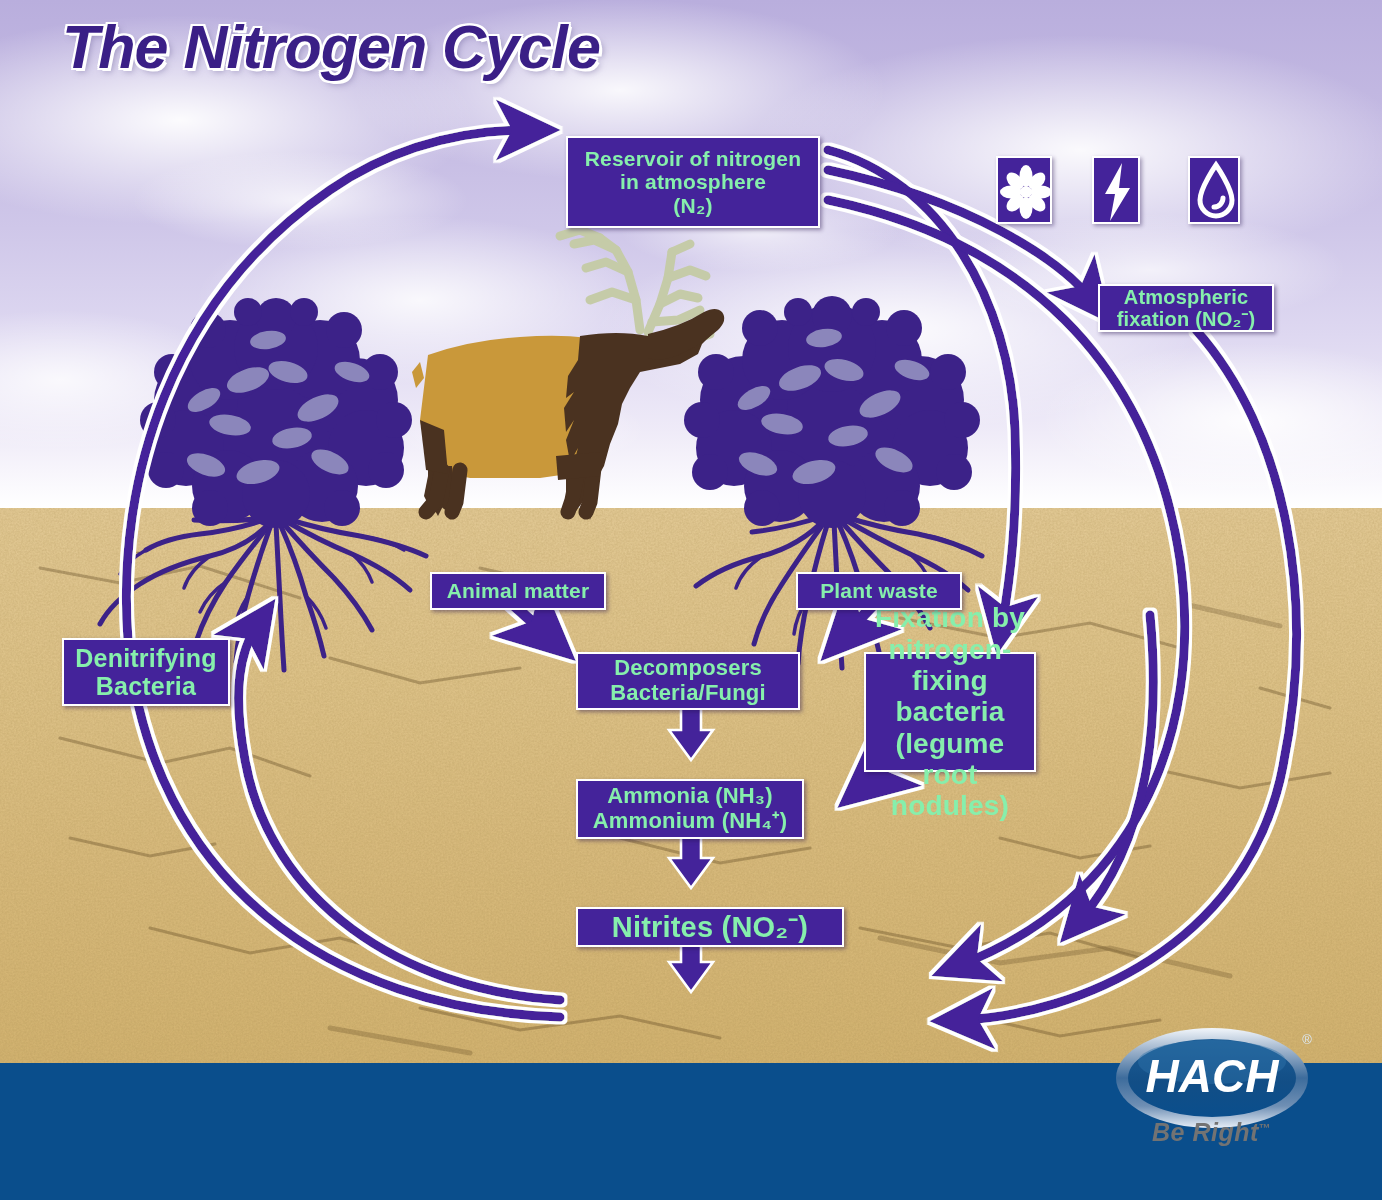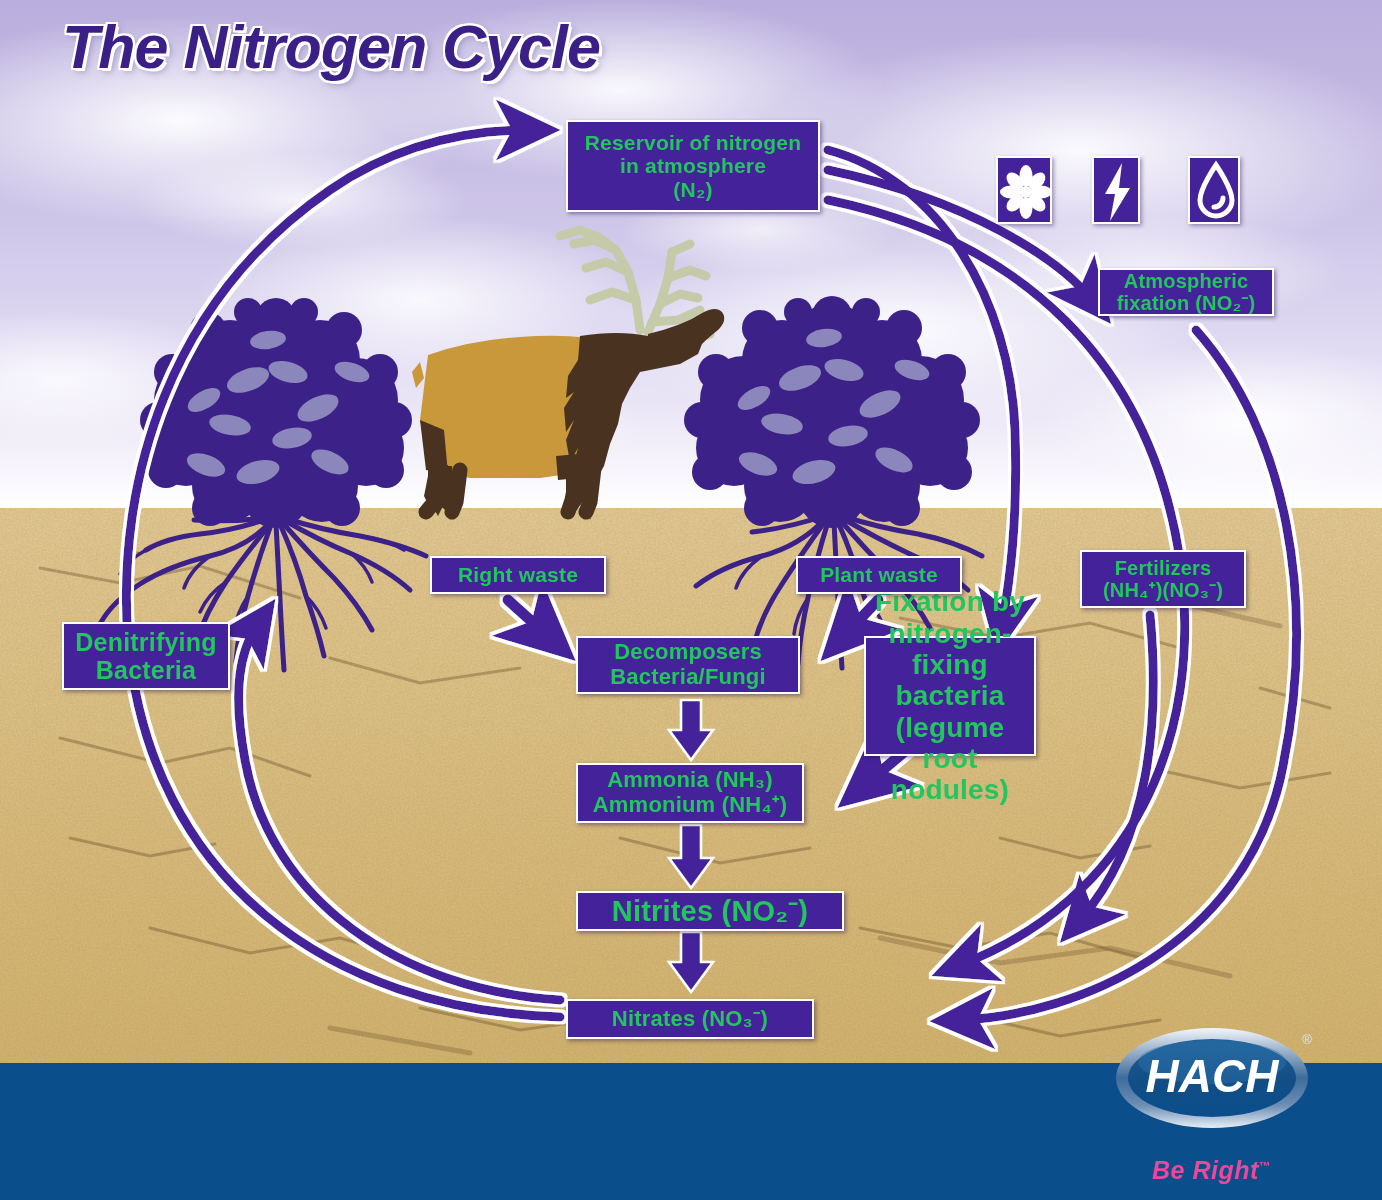--- a/index.html
+++ b/index.html
@@ -71,45 +71,46 @@
   }
 
   
   .layer{position:absolute;left:0;top:0;width:1382px;height:1200px;}
 
   
   .lbl{
     position:absolute;
     background:#44239a;
     border:2px solid #ffffff;
-    color:#22c55e;
+    color:#86efac;
     font-weight:bold;
     text-align:center;
     line-height:1.12;
     box-sizing:border-box;
     box-shadow:2px 2px 4px rgba(40,20,80,.45);
     letter-spacing:.2px;
     display:flex;align-items:center;justify-content:center;
     white-space:pre-line;
+    margin-top:16px;
   }
 
   
   .iconbox{
     position:absolute;
     background:#44239a;
     border:2px solid #ffffff;
     box-sizing:border-box;
     box-shadow:2px 2px 4px rgba(40,20,80,.4);
   }
 
   
   .hach-wrap{position:absolute;left:1112px;top:1022px;width:210px;height:150px;}
   .beright{
-    position:absolute;left:1152px;top:1156px;
-    color:#ec4899;font-style:italic;font-weight:bold;font-size:25px;
+    position:absolute;left:1152px;top:1118px;
+    color:#737373;font-style:italic;font-weight:bold;font-size:25px;
     letter-spacing:.5px;
   }
   .beright .tm{font-size:12px;vertical-align:super;font-style:normal;}
 </style>
 </head>
 <body>
 
 <div id="stage">
 
   <div class="sky"></div>
@@ -416,42 +417,39 @@
     </svg>
   </div>
 
   <div class="lbl" style="left:566px;top:120px;width:254px;height:92px;font-size:21px;">Reservoir of nitrogen
 in atmosphere
 (N₂)</div>
 
   <div class="lbl" style="left:1098px;top:268px;width:176px;height:48px;font-size:20px;">Atmospheric
 fixation (NO₂⁻)</div>
 
-  <div class="lbl" style="left:1080px;top:550px;width:166px;height:58px;font-size:20px;">Fertilizers
-(NH₄⁺)(NO₃⁻)</div>
 
   <div class="lbl" style="left:864px;top:636px;width:172px;height:120px;font-size:28px;">Fixation by
 nitrogen-fixing
 bacteria
 (legume root
 nodules)</div>
 
-  <div class="lbl" style="left:430px;top:556px;width:176px;height:38px;font-size:21px;">Right waste</div>
+  <div class="lbl" style="left:430px;top:556px;width:176px;height:38px;font-size:21px;">Animal matter</div>
 
   <div class="lbl" style="left:796px;top:556px;width:166px;height:38px;font-size:21px;">Plant waste</div>
 
   <div class="lbl" style="left:576px;top:763px;width:228px;height:60px;font-size:22px;">Ammonia (NH₃)
 Ammonium (NH₄⁺)</div>
 
   <div class="lbl" style="left:576px;top:636px;width:224px;height:58px;font-size:22px;">Decomposers
 Bacteria/Fungi</div>
 
   <div class="lbl" style="left:576px;top:891px;width:268px;height:40px;font-size:29px;">Nitrites (NO₂⁻)</div>
 
-  <div class="lbl" style="left:566px;top:999px;width:248px;height:40px;font-size:22px;">Nitrates (NO₃⁻)</div>
 
   <div class="lbl" style="left:62px;top:622px;width:168px;height:68px;font-size:25px;">Denitrifying
 Bacteria</div>
 
   <div class="hach-wrap">
     <svg viewBox="0 0 210 120" width="210" height="120">
       <defs>
         <linearGradient id="ring" x1="0" y1="0" x2="0" y2="1">
           <stop offset="0%" stop-color="#f2f6fb"></stop>
           <stop offset="22%" stop-color="#9fb4cc"></stop>

